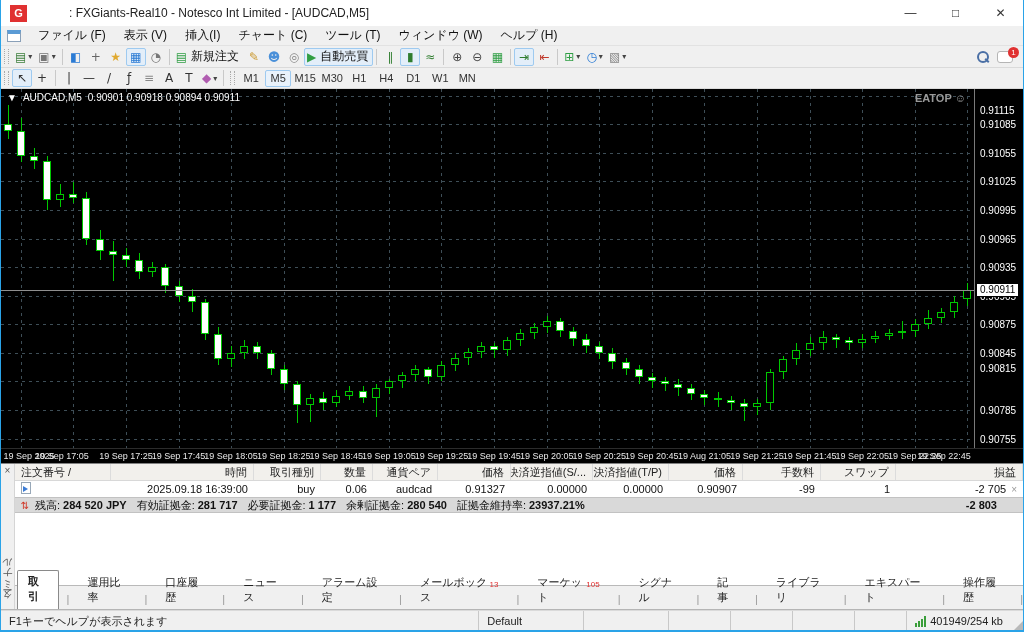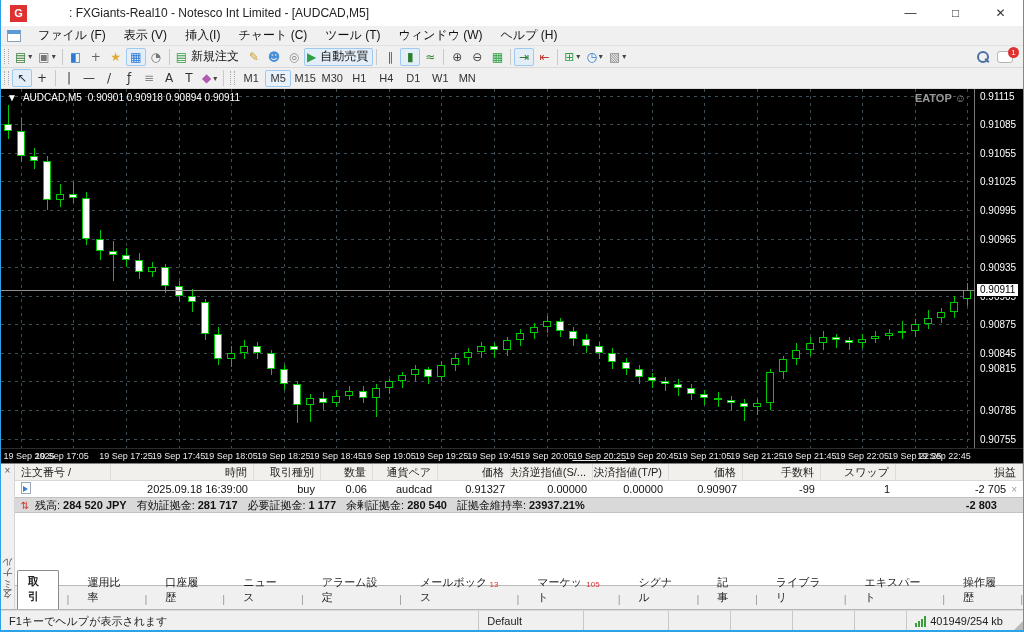--- a/index.html
+++ b/index.html
@@ -470,21 +470,21 @@
         <div class="body" style="left: 923px; top: 228.571px; width: 8px; height: 6.66667px; border-color: rgb(0, 200, 0); background: rgb(0, 0, 0);"></div>
         <div class="wick" style="left: 940px; top: 219.048px; height: 15.2381px; background: rgb(0, 200, 0);"></div>
         <div class="body" style="left: 936px; top: 222.857px; width: 8px; height: 5.71429px; border-color: rgb(0, 200, 0); background: rgb(0, 0, 0);"></div>
         <div class="wick" style="left: 953px; top: 206.667px; height: 21.9048px; background: rgb(0, 200, 0);"></div>
         <div class="body" style="left: 949px; top: 213.333px; width: 8px; height: 9.52381px; border-color: rgb(0, 200, 0); background: rgb(0, 0, 0);"></div>
         <div class="wick" style="left: 966px; top: 194.286px; height: 22.8571px; background: rgb(0, 200, 0);"></div>
         <div class="body" style="left: 962px; top: 200.952px; width: 8px; height: 9.52381px; border-color: rgb(0, 200, 0); background: rgb(0, 0, 0);"></div>
         <div class="bid-line" style="top: 201px; background: rgb(143, 143, 143);"></div>
       </div>
     <div class="price-axis" id="paxis">
-        <div class="ptick" style="top: 7px;">0.91115</div>
+        <div class="ptick" style="top: 21px;">0.91115</div>
         <div class="ptick" style="top: 35.2381px;">0.91085</div>
         <div class="ptick" style="top: 63.8095px;">0.91055</div>
         <div class="ptick" style="top: 92.381px;">0.91025</div>
         <div class="ptick" style="top: 120.952px;">0.90995</div>
         <div class="ptick" style="top: 149.524px;">0.90965</div>
         <div class="ptick" style="top: 178.095px;">0.90935</div>
         <div class="ptick" style="top: 206.667px;">0.90905</div>
         <div class="ptick" style="top: 235.238px;">0.90875</div>
         <div class="ptick" style="top: 263.81px;">0.90845</div>
         <div class="ptick" style="top: 279px;">0.90815</div>
@@ -497,23 +497,23 @@
         <div class="tlabel" style="left: 61px;">19 Sep 17:05</div>
         <div class="tlabel" style="left: 124.912px;">19 Sep 17:25</div>
         <div class="tlabel" style="left: 177.507px;">19 Sep 17:45</div>
         <div class="tlabel" style="left: 230.101px;">19 Sep 18:05</div>
         <div class="tlabel" style="left: 282.696px;">19 Sep 18:25</div>
         <div class="tlabel" style="left: 335.291px;">19 Sep 18:45</div>
         <div class="tlabel" style="left: 387.885px;">19 Sep 19:05</div>
         <div class="tlabel" style="left: 440.48px;">19 Sep 19:25</div>
         <div class="tlabel" style="left: 493.074px;">19 Sep 19:45</div>
         <div class="tlabel" style="left: 545.669px;">19 Sep 20:05</div>
-        <div class="tlabel" style="left: 598.264px; text-decoration: underline;">19 Sep 20:25</div>
+        <div class="tlabel" style="left: 598.264px;">19 Sep 20:25</div>
         <div class="tlabel" style="left: 650.858px;">19 Sep 20:45</div>
-        <div class="tlabel" style="left: 703.453px;">19 Sep 21:05</div>
+        <div class="tlabel" style="left: 703.453px;">19 Aug 21:05</div>
         <div class="tlabel" style="left: 756.047px;">19 Sep 21:25</div>
         <div class="tlabel" style="left: 808.642px;">19 Sep 21:45</div>
         <div class="tlabel" style="left: 861.236px;">19 Sep 22:05</div>
         <div class="tlabel" style="left: 913.831px;">19 Sep 22:25</div>
         <div class="tlabel" style="left: 943px;">19 Sep 22:45</div>
       </div>
   </div>
 
   <div class="terminal">
     <div class="term-strip">

